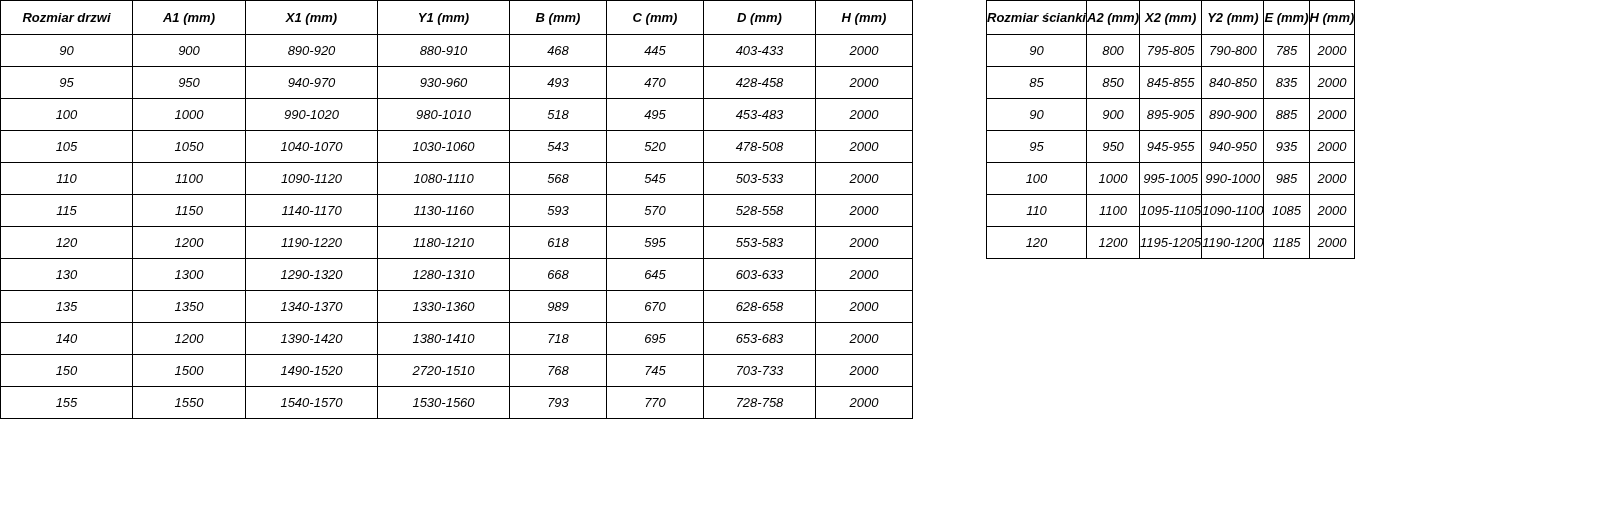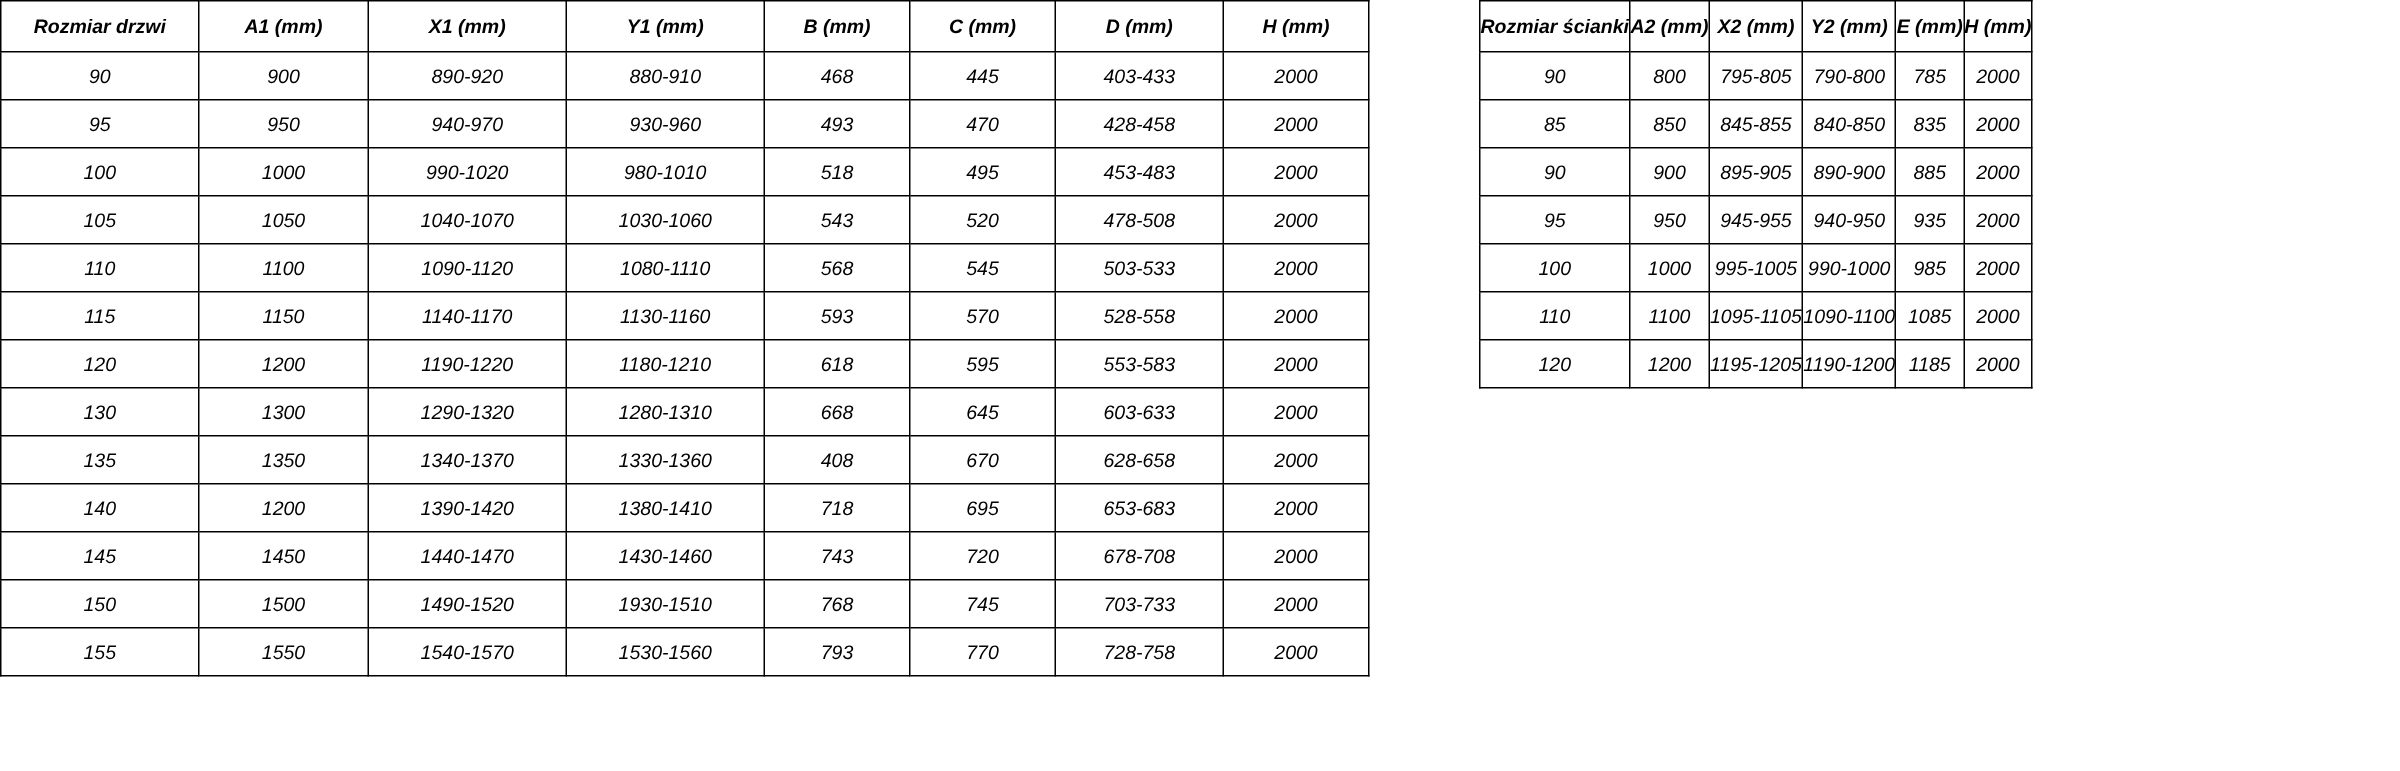--- a/index.html
+++ b/index.html
@@ -172,50 +172,40 @@
             <td>668</td>
             <td>645</td>
             <td>603-633</td>
             <td>2000</td>
           </tr>
           <tr>
             <td>135</td>
             <td>1350</td>
             <td>1340-1370</td>
             <td>1330-1360</td>
-            <td>408</td>
+            <td>989</td>
             <td>670</td>
             <td>628-658</td>
             <td>2000</td>
           </tr>
           <tr>
             <td>140</td>
             <td>1200</td>
             <td>1390-1420</td>
             <td>1380-1410</td>
             <td>718</td>
             <td>695</td>
             <td>653-683</td>
             <td>2000</td>
           </tr>
           <tr>
-            <td>145</td>
-            <td>1450</td>
-            <td>1440-1470</td>
-            <td>1430-1460</td>
-            <td>743</td>
-            <td>720</td>
-            <td>678-708</td>
-            <td>2000</td>
-          </tr>
-          <tr>
             <td>150</td>
             <td>1500</td>
             <td>1490-1520</td>
-            <td>1930-1510</td>
+            <td>2720-1510</td>
             <td>768</td>
             <td>745</td>
             <td>703-733</td>
             <td>2000</td>
           </tr>
           <tr>
             <td>155</td>
             <td>1550</td>
             <td>1540-1570</td>
             <td>1530-1560</td>

